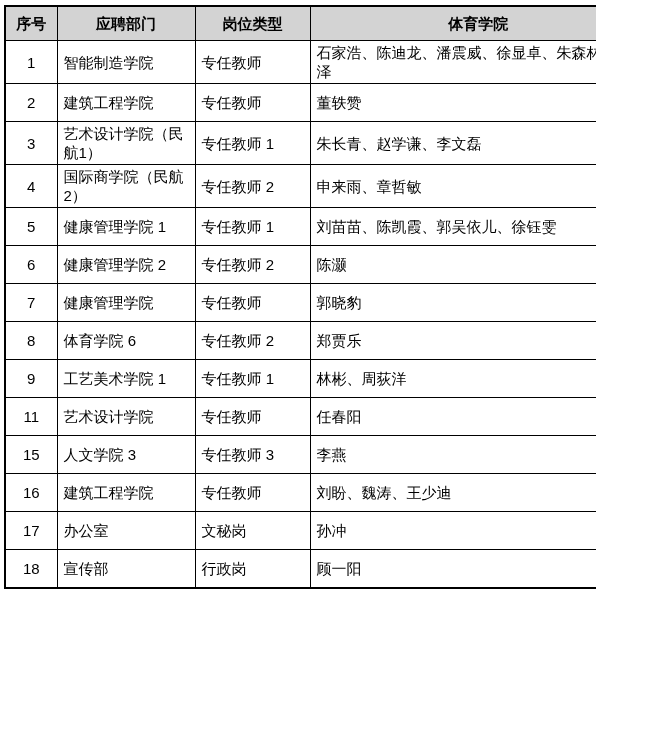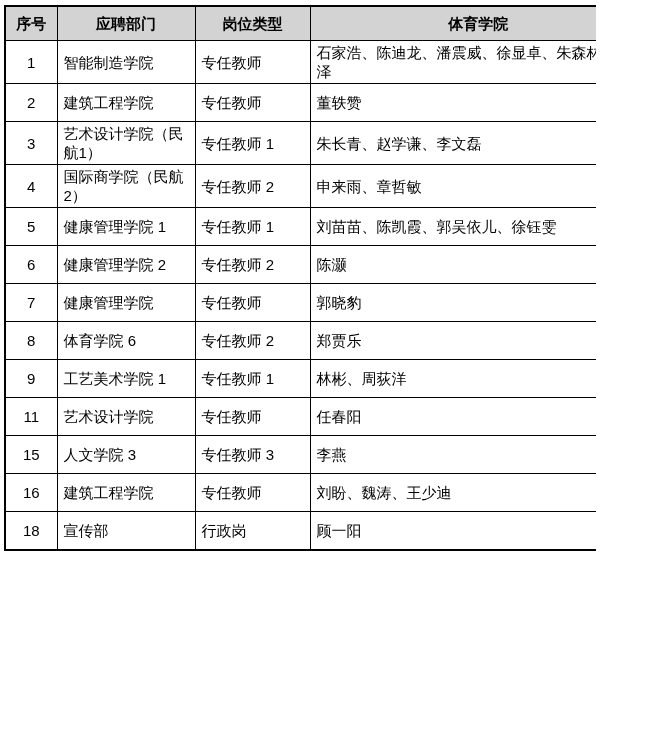--- a/index.html
+++ b/index.html
@@ -141,20 +141,26 @@
           <td class="cell-type">专任教师 3</td>
           <td class="cell-names">李燕</td>
         </tr>
         <tr>
           <td class="cell-no">16</td>
           <td class="cell-dept">建筑工程学院</td>
           <td class="cell-type">专任教师</td>
           <td class="cell-names">刘盼、魏涛、王少迪</td>
         </tr>
         <tr>
+          <td class="cell-no">17</td>
+          <td class="cell-dept">办公室</td>
+          <td class="cell-type">文秘岗</td>
+          <td class="cell-names">孙冲</td>
+        </tr>
+        <tr>
           <td class="cell-no">18</td>
           <td class="cell-dept">宣传部</td>
           <td class="cell-type">行政岗</td>
           <td class="cell-names">顾一阳</td>
         </tr>
       </tbody>
   </table>
 </div>
 
 </body></html>

